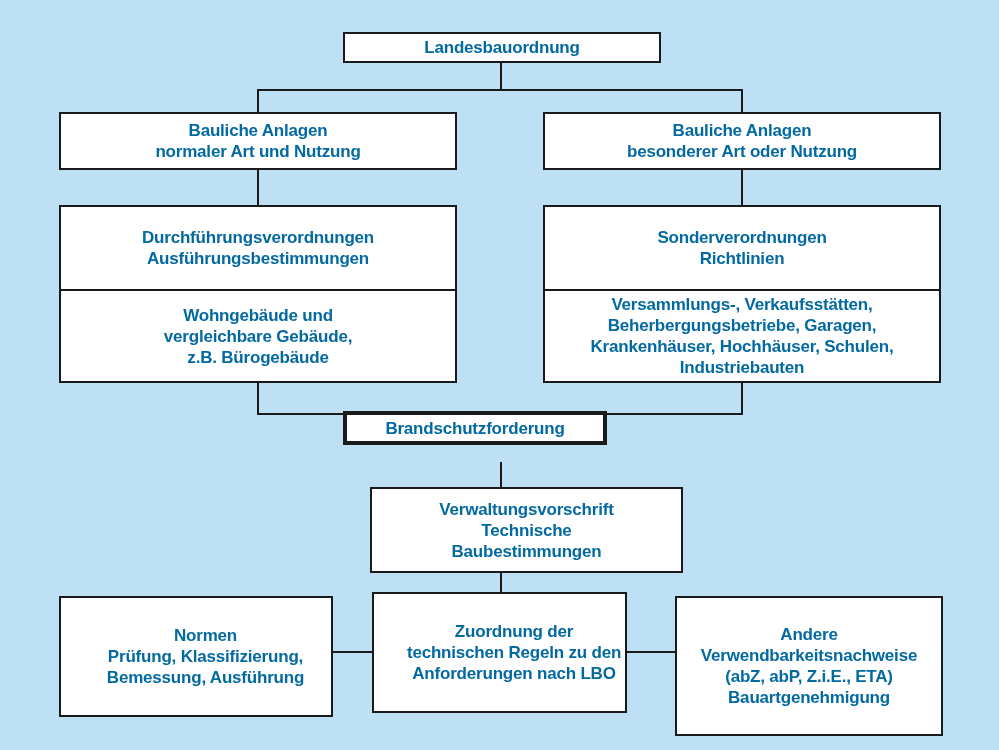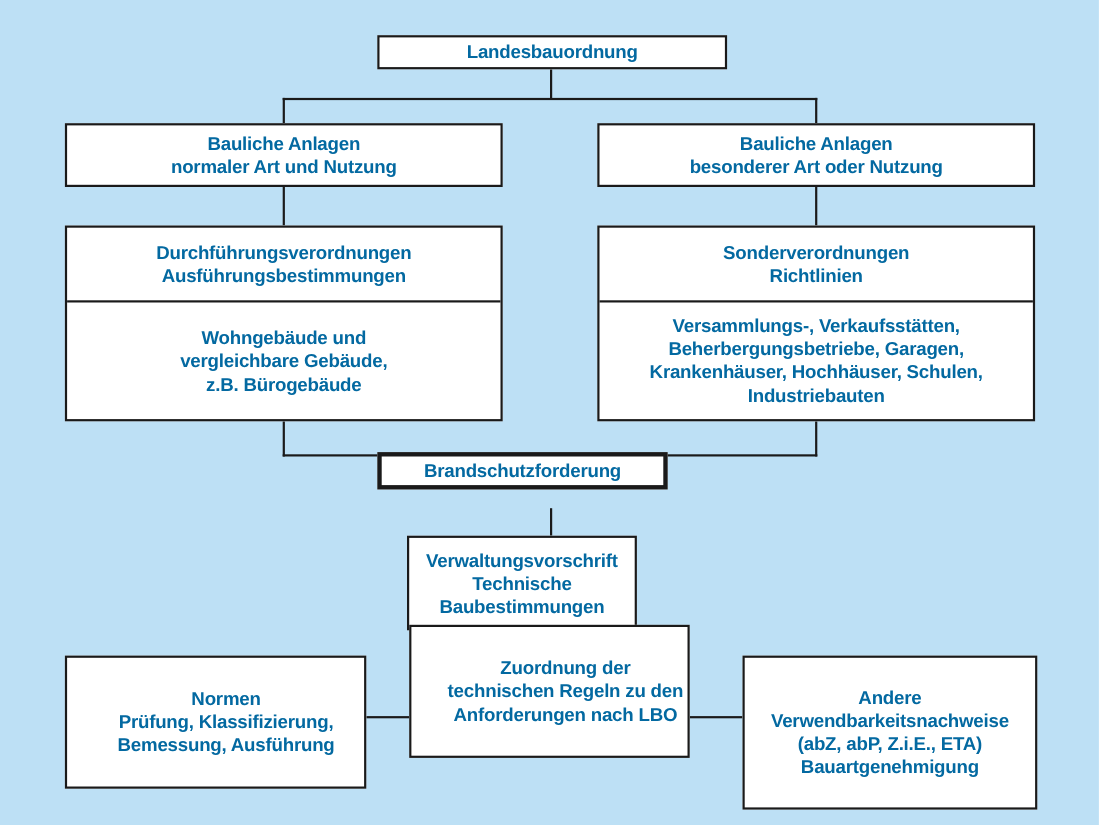--- a/index.html
+++ b/index.html
@@ -27,21 +27,21 @@
     align-items: stretch;
     justify-content: flex-start;
   }
   .compartment {
     box-sizing: border-box;
     display: flex;
     align-items: center;
     justify-content: center;
     text-align: center;
   }
-  .compartment.top { height: 68px; border-bottom: 2px solid #1a1a1a; }
+  .compartment.top { height: 84px; border-bottom: 2px solid #1a1a1a; }
   .compartment.bottom { flex: 1; }
   .label {
     white-space: pre-line;
     font-weight: bold;
     font-size: 17px;
     line-height: 21px;
     letter-spacing: -0.2px;
     color: #0369a1;
   }
   .line {
@@ -105,33 +105,33 @@
 Beherbergungsbetriebe, Garagen,
 Krankenhäuser, Hochhäuser, Schulen,
 Industriebauten</span>
     </div>
   </div>
 
   <div class="box thick" style="left:343px; top:411px; width:264px; height:34px;">
     <span class="label">Brandschutzforderung</span>
   </div>
 
-  <div class="box" style="left:370px; top:487px; width:209px; height:86px;text-align:center;">
+  <div class="box" style="left:370px; top:487px; width:313px; height:86px;text-align:center;">
     <span class="label">Verwaltungsvorschrift
 Technische
 Baubestimmungen</span>
   </div>
 
   <div class="box" style="left:59px; top:596px; width:274px; height:121px;padding-left:19px;">
     <span class="label">Normen
 Prüfung, Klassifizierung,
 Bemessung, Ausführung</span>
   </div>
 
-  <div class="box" style="left:372px; top:568px; width:255px; height:121px;padding-left:29px;">
+  <div class="box" style="left:372px; top:592px; width:255px; height:121px;padding-left:29px;">
     <span class="label">Zuordnung der
 technischen Regeln zu den
 Anforderungen nach LBO</span>
   </div>
 
   <div class="box" style="left:675px; top:596px; width:268px; height:140px;">
     <span class="label">Andere
 Verwendbarkeitsnachweise
 (abZ, abP, Z.i.E., ETA)
 Bauartgenehmigung</span>

